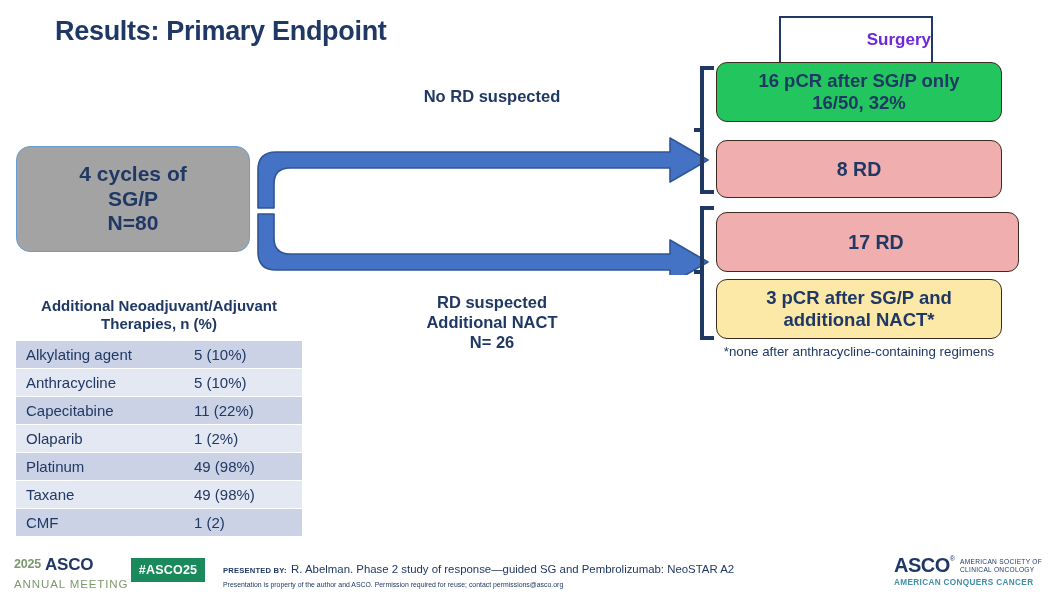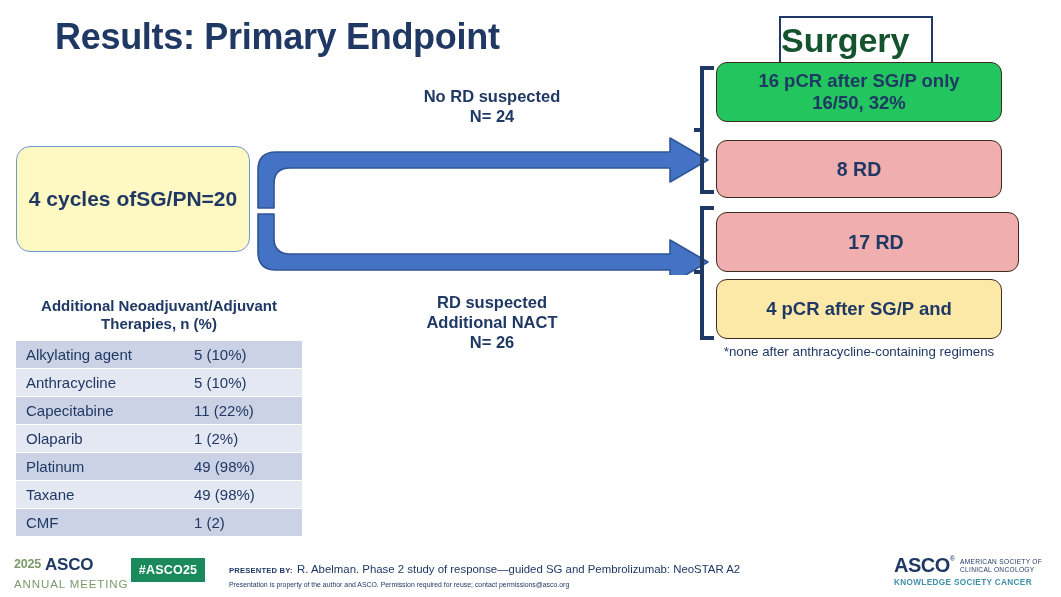--- a/index.html
+++ b/index.html
@@ -9,37 +9,37 @@
     font-family:"Liberation Sans", sans-serif;
     position:relative;
     overflow:hidden;
     color:#1f3864;
   }
   .slide{position:absolute;inset:0;}
 
   
   .title{
     position:absolute;left:55px;top:16px;
-    font-size:36px;font-weight:bold;color:#1f3864;
+    font-size:27px;font-weight:bold;color:#1f3864;
     letter-spacing:-0.3px;white-space:nowrap;
   }
 
   
   .surgery-box{
     position:absolute;left:779px;top:16px;width:150px;height:44px;
     border:2px solid #1f3864;background:#ffffff;
-    display:flex;align-items:center;justify-content:flex-start;
-    font-size:34px;font-weight:bold;color:#14532d;
+    display:flex;align-items:center;justify-content:flex-end;
+    font-size:17px;font-weight:bold;color:#6d28d9;
   }
 
   
   .start-box{
     position:absolute;left:16px;top:146px;width:232px;height:104px;
-    background:#fef9c3;border:1.5px solid #6b9bd2;border-radius:14px;
-    display:flex;flex-direction:row;align-items:center;justify-content:center;
+    background:#a3a3a3;border:1.5px solid #6b9bd2;border-radius:14px;
+    display:flex;flex-direction:column;align-items:center;justify-content:center;
     font-size:21px;font-weight:bold;color:#1f3864;line-height:1.18;
   }
 
   
   .branch-label{
     position:absolute;text-align:center;
     font-size:16.5px;font-weight:bold;color:#1f3864;line-height:1.22;
   }
   .branch-top{left:372px;top:86px;width:240px;}
   .branch-bottom{left:372px;top:292px;width:240px;}
@@ -88,21 +88,21 @@
   .footer-rule{position:absolute;left:0;top:549px;width:1061px;height:1px;background:#ffffff;}
   .asco-meeting{position:absolute;left:14px;top:556px;line-height:1;}
   .am-l1{font-size:17px;font-weight:bold;color:#1f3864;letter-spacing:-0.2px;}
   .am-2025{font-size:12.5px;font-weight:bold;color:#7a9a6b;vertical-align:2px;}
   .am-l2{font-size:11.5px;color:#7a9a6b;letter-spacing:0.9px;margin-top:6px;}
   .hashtag{
     position:absolute;left:131px;top:558px;width:74px;height:24px;
     background:#1a8a5c;color:#ffffff;font-size:12.5px;font-weight:bold;
     display:flex;align-items:center;justify-content:center;letter-spacing:0.2px;
   }
-  .presented{position:absolute;left:229px;top:559px;width:620px;}
+  .presented{position:absolute;left:223px;top:559px;width:620px;}
   .pres-by{font-size:7.6px;font-weight:bold;color:#1f3864;letter-spacing:0.2px;}
   .pres-cite{font-size:11.4px;color:#1f3864;}
   .pres-note{font-size:6.9px;color:#1f3864;margin-top:4px;}
   .asco-right{position:absolute;left:894px;top:555px;line-height:1;}
   .ar-row{display:flex;align-items:flex-start;}
   .ar-asco{font-size:20px;font-weight:bold;color:#1f3864;letter-spacing:-0.5px;}
   .ar-sup{font-size:7px;color:#1f3864;vertical-align:super;}
   .ar-sub{font-size:6.6px;color:#1f3864;letter-spacing:0.3px;line-height:1.28;margin-left:5px;margin-top:3px;}
   .ar-tag{font-size:8.2px;color:#3f8fa8;letter-spacing:0.35px;margin-top:4px;font-weight:bold;}
 </style>
@@ -113,26 +113,25 @@
 
   <div class="title">Results: Primary Endpoint</div>
 
   <div class="surgery-box">
     <span>Surgery</span>
   </div>
 
   <div class="start-box">
     <span>4 cycles of</span>
     <span>SG/P</span>
-    <span>N=20</span>
+    <span>N=80</span>
   </div>
 
   <div class="branch-label branch-top">
     <div>No RD suspected</div>
-    <div>N= 24</div>
   </div>
   <div class="branch-label branch-bottom">
     <div>RD suspected</div>
     <div>Additional NACT</div>
     <div>N= 26</div>
   </div>
 
   <svg class="arrowsvg" viewBox="0 0 465 145">
 
     <path d="M 8,78 L 8,40 Q 8,22 26,22 L 420,22 L 420,8 L 458,30 L 420,52 L 420,38 L 40,38 Q 24,38 24,54 L 24,78 Z" fill="#4472c4" stroke="#2f5597" stroke-width="1.6" stroke-linejoin="round"></path>
@@ -153,21 +152,22 @@
     <span>16 pCR after SG/P only</span>
     <span>16/50, 32%</span>
   </div>
   <div class="res res-pink1">
     <span>8 RD</span>
   </div>
   <div class="res res-pink2">
     <span>17 RD</span>
   </div>
   <div class="res res-yellow">
-    <span>4 pCR after SG/P and</span>
+    <span>3 pCR after SG/P and</span>
+    <span>additional NACT*</span>
   </div>
 
   <div class="footnote">*none after anthracycline-containing regimens</div>
 
   <div class="tbl-title">
     <div>Additional Neoadjuvant/Adjuvant</div>
     <div>Therapies, n (%)</div>
   </div>
   <table class="therapies">
     <tbody>
@@ -226,16 +226,16 @@
 
   <div class="asco-right">
     <div class="ar-row">
       <span class="ar-asco">ASCO</span>
       <span class="ar-sup">®</span>
       <span class="ar-sub">
         <span>AMERICAN SOCIETY OF</span><br>
         <span>CLINICAL ONCOLOGY</span>
       </span>
     </div>
-    <div class="ar-tag">KNOWLEDGE SOCIETY CANCER</div>
+    <div class="ar-tag">AMERICAN CONQUERS CANCER</div>
   </div>
 
 </div>
 
 </body></html>

